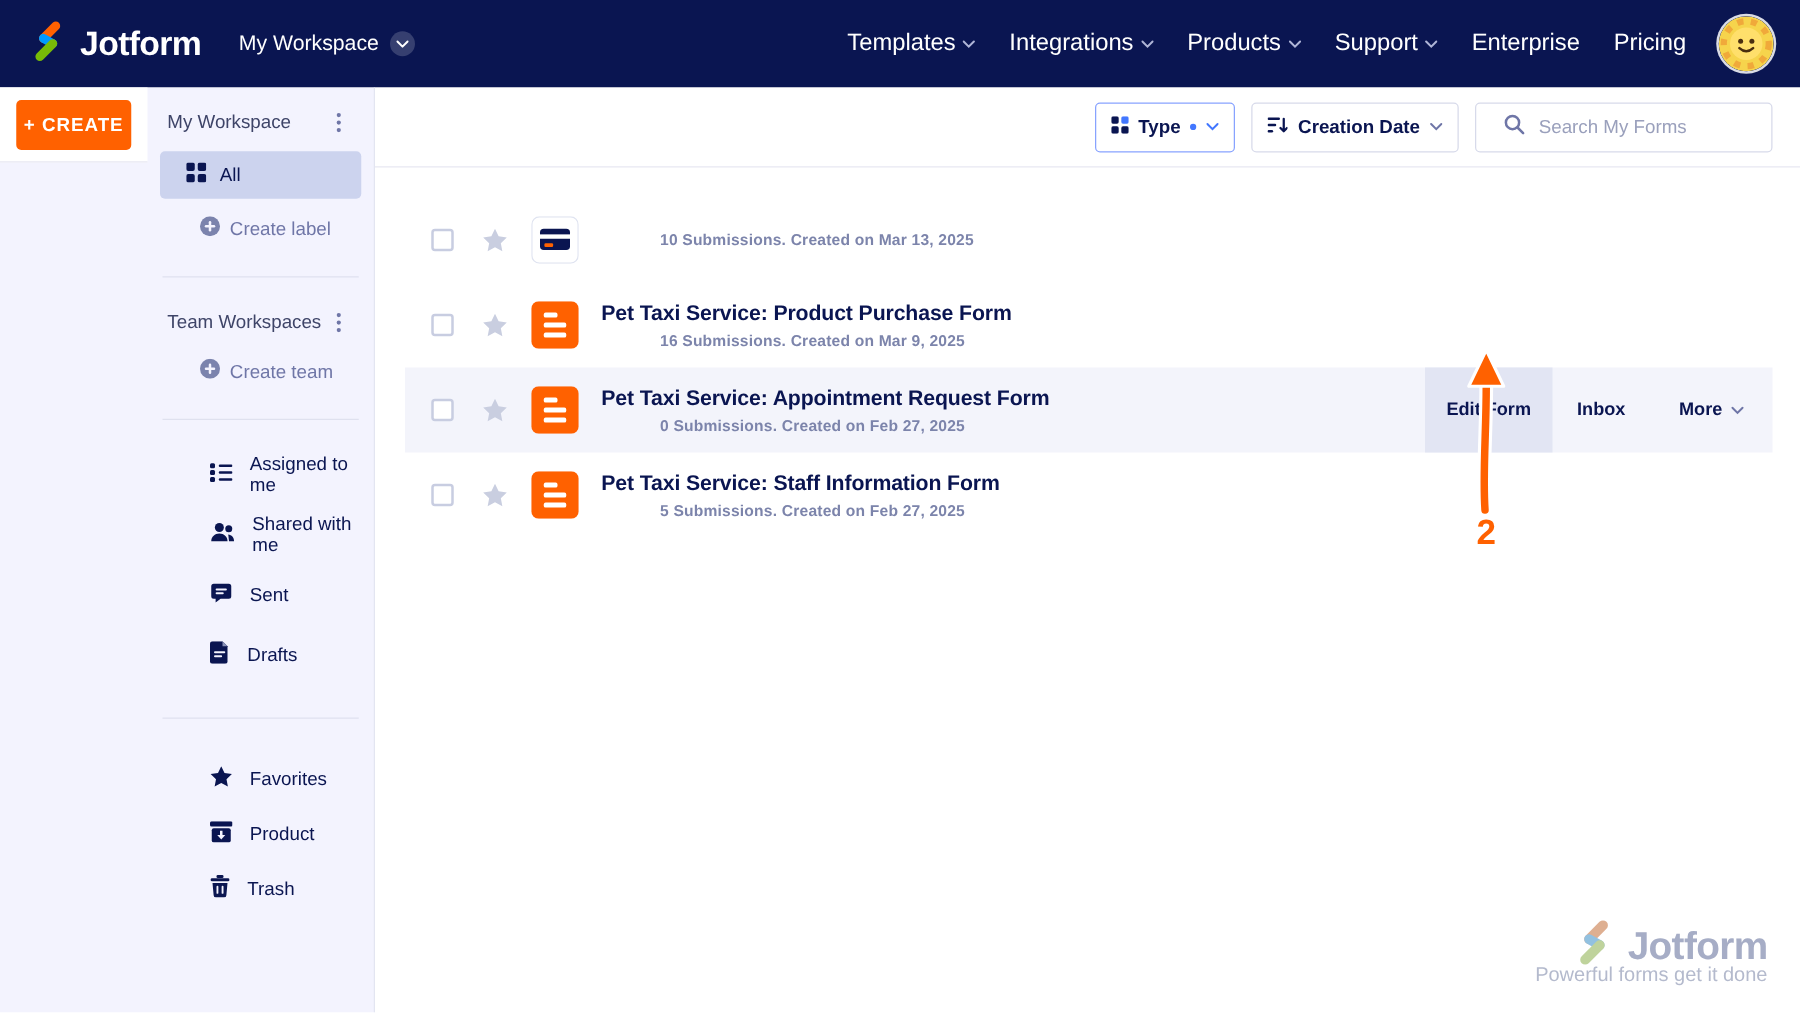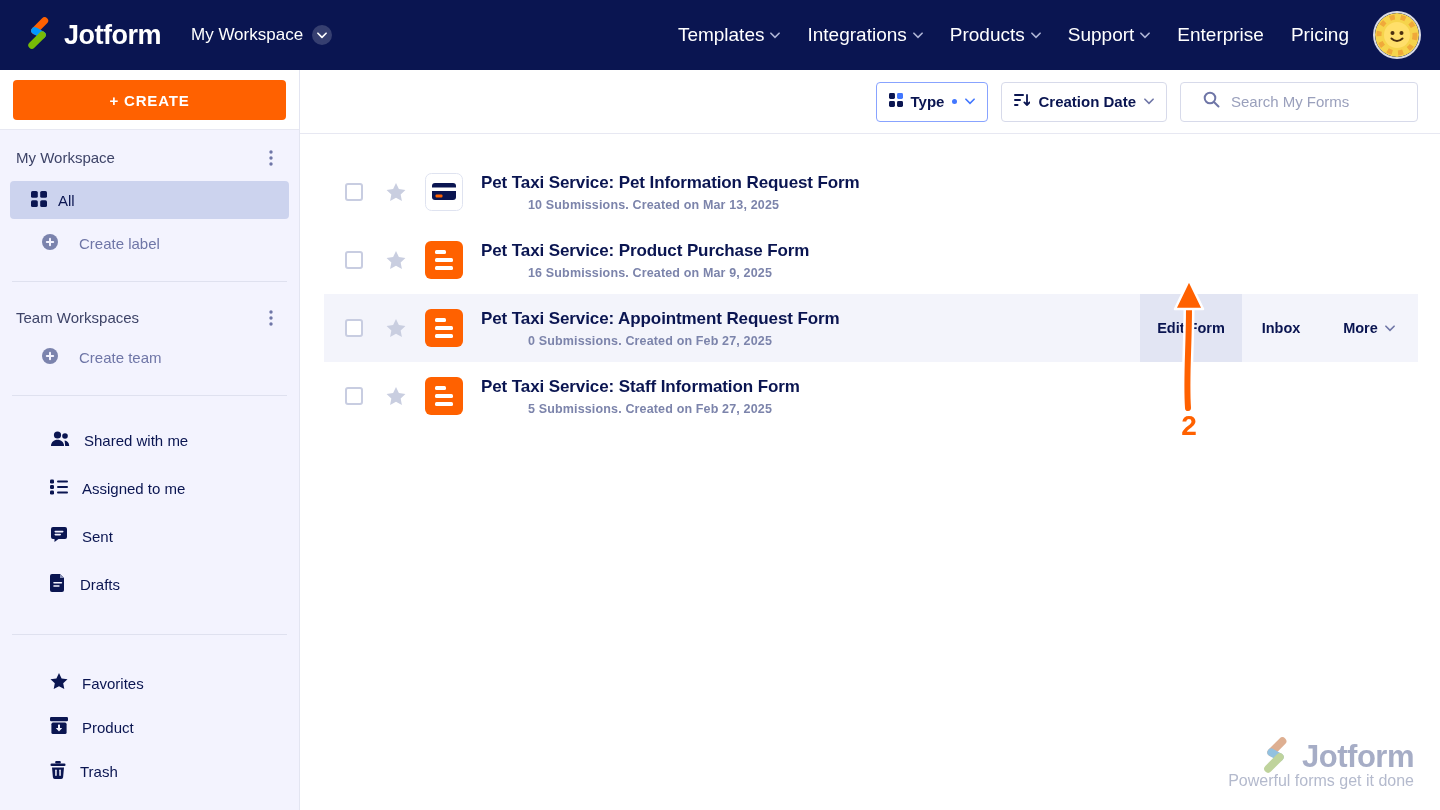--- a/index.html
+++ b/index.html
@@ -12,30 +12,30 @@
   .logo-text{color:#fff;font-size:27px;font-weight:700;letter-spacing:-0.5px;}
   .ws{margin-left:30px;display:flex;align-items:center;gap:9px;color:#fff;font-size:17px;font-weight:500;cursor:pointer;}
   .ws-chev{width:20px;height:20px;border-radius:50%;background:rgba(255,255,255,.18);display:flex;align-items:center;justify-content:center;}
   .nav-links{margin-left:auto;display:flex;align-items:center;gap:27px;}
   .nav-link{color:#fff;font-size:19px;font-weight:500;display:flex;align-items:center;gap:6px;cursor:pointer;white-space:nowrap;}
   .nav-link .chev{color:#aeb4d6;}
   .avatar{width:44px;height:44px;border-radius:50%;margin-left:26px;overflow:hidden;box-shadow:0 0 0 2px rgba(255,255,255,.85);cursor:pointer;flex:none;}
 
   
   .app{display:flex;height:740px;}
-  .sidebar{width:300px;background:#f3f3fe;border-right:1px solid #e3e5f1;display:flex;flex-direction:column;flex:none;}
+  .sidebar{width:300px;background:#f3f3fe;border-right:1px solid #e3e5f1;display:flex;flex-direction:row;flex:none;}
   .sidebar-top{background:#fff;height:60px;padding:10px 13px;border-bottom:1px solid #e7e8f2;}
   .create-btn{width:100%;height:40px;background:#ff6100;color:#fff;font-weight:700;font-size:15px;letter-spacing:.8px;
     border:none;border-radius:4px;cursor:pointer;font-family:inherit;}
   .sidebar-body{flex:1;padding-top:12px;overflow:hidden;}
   .side-head{display:flex;align-items:center;justify-content:space-between;padding:7px 26px 7px 16px;color:#3e4468;font-size:15px;font-weight:500;}
   .kebab{cursor:pointer;display:flex;}
   .all-item{margin:8px 10px 0;height:38px;background:#ccd3ee;border-radius:4px;display:flex;align-items:center;gap:11px;
     padding-left:21px;color:#0a1551;font-size:15px;font-weight:500;cursor:pointer;}
-  .create-sub{margin-top:6px;height:36px;display:flex;align-items:center;gap:21px;padding-left:42px;color:#6f76a7;font-size:15px;cursor:pointer;}
+  .create-sub{margin-top:6px;height:36px;display:flex;align-items:center;gap:8px;padding-left:42px;color:#6f76a7;font-size:15px;cursor:pointer;}
   .divider{height:1px;background:#dfe1ef;margin:20px 12px;}
   .divider.lg{margin:26px 12px;}
   .side-item{height:48px;display:flex;align-items:center;gap:14px;padding-left:50px;color:#0a1551;font-size:15px;font-weight:500;cursor:pointer;}
   .side-item.small{height:44px;}
 
   
   .main{flex:1;display:flex;flex-direction:column;background:#fff;position:relative;}
   .toolbar{height:64px;display:flex;align-items:center;justify-content:flex-end;gap:13px;padding-right:22px;border-bottom:1px solid #e7e8f2;}
   .btn{height:40px;display:flex;align-items:center;gap:8px;background:#fff;border-radius:4px;padding:0 12px;
     font-size:15px;font-weight:600;color:#0a1551;cursor:pointer;font-family:inherit;}
@@ -213,44 +213,44 @@
               <rect x="3.8" y="7" width="8.4" height="2" rx="1" fill="#f3f3fe"></rect>
             </svg>
         </span>
         <span>Create team</span>
       </div>
 
       <div class="divider"></div>
 
       <div class="side-item">
         <span>
-          <svg width="20" height="18" viewBox="0 0 20 18">
-              <circle cx="7.5" cy="5" r="3.6" fill="#0a1551"></circle>
-              <path d="M1 16c0-3.7 2.9-6.2 6.5-6.2S14 12.3 14 16z" fill="#0a1551"></path>
-              <circle cx="15" cy="6" r="2.8" fill="#0a1551"></circle>
-              <path d="M14.6 10.6c2.7.3 4.6 2.3 4.6 5.4h-4z" fill="#0a1551"></path>
-            </svg>
-        </span>
-        <span>Shared with me</span>
-      </div>
-      <div class="side-item">
-        <span>
           <svg width="18" height="16" viewBox="0 0 18 16">
               <rect x="0" y="0.5" width="4" height="4" rx="1.2" fill="#0a1551"></rect>
               <rect x="7" y="1.5" width="11" height="2" rx="1" fill="#0a1551"></rect>
               <rect x="0" y="6" width="4" height="4" rx="1.2" fill="#0a1551"></rect>
               <rect x="7" y="7" width="11" height="2" rx="1" fill="#0a1551"></rect>
               <rect x="0" y="11.5" width="4" height="4" rx="1.2" fill="#0a1551"></rect>
               <rect x="7" y="12.5" width="11" height="2" rx="1" fill="#0a1551"></rect>
             </svg>
         </span>
         <span>Assigned to me</span>
       </div>
       <div class="side-item">
         <span>
+          <svg width="20" height="18" viewBox="0 0 20 18">
+              <circle cx="7.5" cy="5" r="3.6" fill="#0a1551"></circle>
+              <path d="M1 16c0-3.7 2.9-6.2 6.5-6.2S14 12.3 14 16z" fill="#0a1551"></path>
+              <circle cx="15" cy="6" r="2.8" fill="#0a1551"></circle>
+              <path d="M14.6 10.6c2.7.3 4.6 2.3 4.6 5.4h-4z" fill="#0a1551"></path>
+            </svg>
+        </span>
+        <span>Shared with me</span>
+      </div>
+      <div class="side-item">
+        <span>
           <svg width="18" height="17" viewBox="0 0 18 17">
               <path d="M3 1h12a2 2 0 0 1 2 2v8a2 2 0 0 1-2 2H8.5L4.5 16v-3H3a2 2 0 0 1-2-2V3a2 2 0 0 1 2-2z" fill="#0a1551"></path>
               <rect x="4.5" y="4.7" width="9" height="1.7" rx="0.8" fill="#f3f3fe"></rect>
               <rect x="4.5" y="7.7" width="6.5" height="1.7" rx="0.8" fill="#f3f3fe"></rect>
             </svg>
         </span>
         <span>Sent</span>
       </div>
       <div class="side-item">
         <span>
@@ -361,21 +361,20 @@
         </span>
         <span class="form-ic">
           <svg width="38" height="38" viewBox="0 0 38 38">
               <rect x="0.5" y="0.5" width="37" height="37" rx="6" fill="#fff" stroke="#dfe3f0"></rect>
               <rect x="7" y="10" width="24" height="17" rx="3" fill="#0a1551"></rect>
               <rect x="7" y="14.5" width="24" height="3.5" fill="#fff"></rect>
               <rect x="10.5" y="21.5" width="7" height="3" rx="1" fill="#ff6100"></rect>
             </svg>
         </span>
         <div class="row-text">
-          <span class="row-title">Pet Taxi Service: Pet Information Request Form</span>
           <span class="row-meta">10 Submissions. Created on Mar 13, 2025</span>
         </div>
       </div>
 
       <div class="row">
         <div class="checkbox"></div>
         <span class="row-star">
           <svg width="20" height="19" viewBox="0 0 18 17">
               <path d="M9 0l2.6 5.4 5.9.8-4.3 4.1 1.1 5.8L9 13.3l-5.3 2.8 1.1-5.8L.5 6.2l5.9-.8z" fill="#c9cee0"></path>
             </svg>

